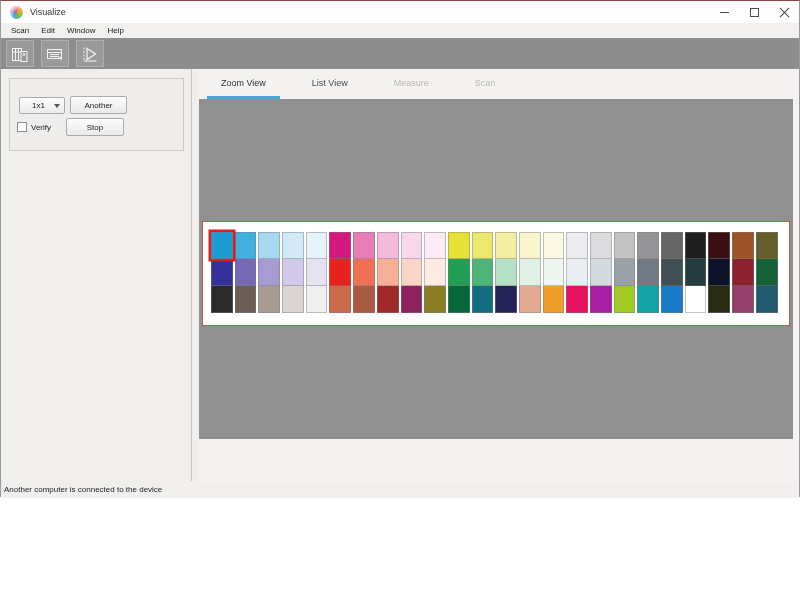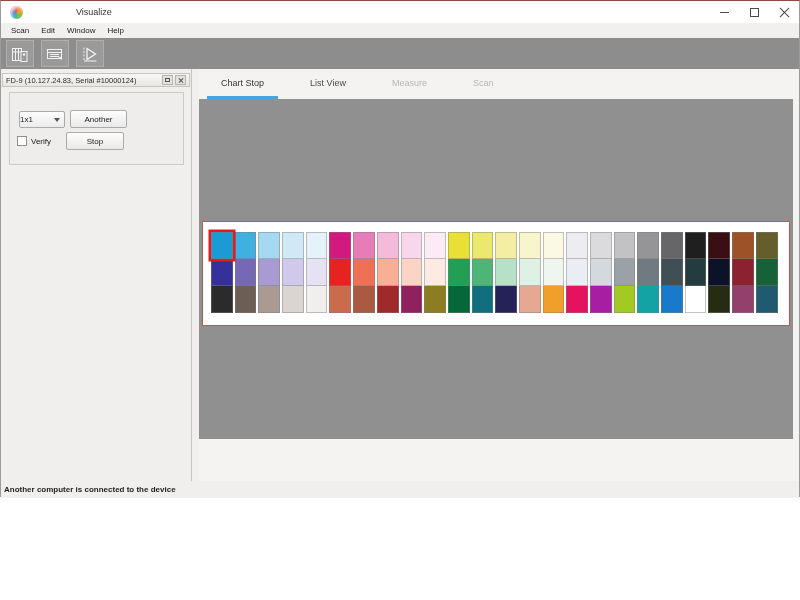--- a/index.html
+++ b/index.html
@@ -6,21 +6,21 @@
   html,body { width:800px; height:600px; background:#ffffff; overflow:hidden;
     font-family:"Liberation Sans", sans-serif; -webkit-font-smoothing:antialiased; }
   .window { position:absolute; left:0; top:0; width:800px; height:497px;
     background:#f0efed; border:1px solid #9b9b9b; border-top:1px solid #8b4a44; }
 
   
   .titlebar { height:22px; background:#ffffff; display:flex; align-items:center; position:relative; }
   .app-logo { width:13px; height:13px; border-radius:50%; margin:0 7px 0 9px;
     background:conic-gradient(#e85a5a,#f0a830,#7ac143,#29abe2,#8e6bb8,#e85a5a);
     box-shadow:inset 2px 2px 3px rgba(255,255,255,.75); }
-  .app-title { font-size:9px; color:#333;margin-left:46px; }
+  .app-title { font-size:9px; color:#333; }
   .win-controls { position:absolute; right:0; top:0; height:22px; display:flex; }
   .win-btn { width:30px; height:22px; display:flex; align-items:center; justify-content:center; cursor:default; }
   .glyph-min { width:9px; height:1px; background:#4a4a4a; display:block; }
   .glyph-max { width:9px; height:9px; border:1px solid #4a4a4a; display:block; }
   .glyph-close { position:relative; width:11px; height:11px; display:block; }
   .glyph-close::before,.glyph-close::after { content:""; position:absolute; left:-1px; top:5px;
     width:13px; height:1px; background:#4a4a4a; }
   .glyph-close::before { transform:rotate(45deg); }
   .glyph-close::after { transform:rotate(-45deg); }
 
@@ -46,21 +46,21 @@
   .glyph-float { width:5px; height:4px; border:1px solid #555; display:block; }
   .glyph-x { position:relative; width:6px; height:6px; display:block; }
   .glyph-x::before,.glyph-x::after { content:""; position:absolute; left:0; top:2.5px; width:6px; height:1px; background:#555; }
   .glyph-x::before { transform:rotate(45deg); } .glyph-x::after { transform:rotate(-45deg); }
 
   .groupbox { margin:5px 8px 0 8px; width:175px; height:73px; background:#eeedeb;
     border:1px solid #ccc9c6; padding:17px 0 0 9px; }
   .ctl-row { display:flex; align-items:center; margin-bottom:4px; }
   .dropdown { width:46px; height:17px; background:linear-gradient(#fdfdfd,#ebebeb);
     border:1px solid #acaaa8; border-radius:2px; display:flex; align-items:center;
-    font-size:8px; color:#222; padding-left:0; position:relative; }
+    font-size:8px; color:#222; padding-left:12px; position:relative; }
   .dd-arrow { position:absolute; right:4px; top:6px; width:0; height:0;
     border-left:3px solid transparent; border-right:3px solid transparent; border-top:4px solid #555; }
   .btn { height:18px; background:linear-gradient(#fdfdfd,#e9e9e9); border:1px solid #acaaa8;
     border-radius:2px; font-size:8px; color:#222; display:flex; align-items:center; justify-content:center; }
   .btn-measure { width:57px; margin-left:5px; }
   .btn-stop { width:58px; margin-left:9px; }
   .checkbox { width:10px; height:10px; background:#fff; border:1px solid #908e8c; margin-left:-2px; }
   .check-label { font-size:8px; color:#222; margin-left:4px; width:26px; }
 
   
@@ -81,21 +81,21 @@
   
   .chart { position:absolute; left:3px; top:122px; width:588px; height:105px;
     background:#ffffff; border:1px solid #b26050; padding:10px 8px 0 8px; }
   .patch-row { display:flex; gap:2px; }
   .patch { width:21.7px; height:27px; border:1px solid rgba(125,125,125,.45); }
   .patch-row + .patch-row .patch { border-top:none; }
   .patch.selected { box-shadow:0 0 0 2.5px #e7191b; position:relative; z-index:2; }
 
   
   .statusbar { height:17px; background:#f0efed; display:flex; align-items:center; padding-left:3px; }
-  .status-text { font-size:8px; color:#1e1e1e;font-weight:bold; }
+  .status-text { font-size:8px; color:#1e1e1e; }
 </style>
 </head>
 <body>
 
 <div class="window">
 
   <div class="titlebar">
     <span class="app-logo"></span>
     <span class="app-title">Visualize</span>
     <div class="win-controls">
@@ -143,48 +143,39 @@
         <line x1="4" y1="3.5" x2="4" y2="17" stroke="#f2f2f2" stroke-width="1" stroke-dasharray="2 1.5"></line>
         <path d="M7 4.5 L15.5 10 L7 15.5 Z" fill="none" stroke="#f2f2f2" stroke-width="1.3"></path>
         <line x1="4" y1="17" x2="16.5" y2="17" stroke="#f2f2f2" stroke-width="1"></line>
       </svg>
     </div>
   </div>
 
   <div class="workspace">
 
     <div class="left-panel">
-      <div class="panel-header">
-        <span class="panel-title">FD-9 (10.127.24.83, Serial #10000124)</span>
-        <span class="panel-hbtn">
-            <span class="glyph-float"></span>
-          </span>
-        <span class="panel-hbtn">
-            <span class="glyph-x"></span>
-          </span>
-      </div>
       <div class="groupbox">
         <div class="ctl-row">
           <div class="dropdown">
             <span>1x1</span>
             <span class="dd-arrow"></span>
           </div>
           <div class="btn btn-measure">Another</div>
         </div>
         <div class="ctl-row">
           <span class="checkbox"></span>
           <span class="check-label">Verify</span>
           <div class="btn btn-stop">Stop</div>
         </div>
       </div>
     </div>
 
     <div class="main">
       <div class="tabbar">
-          <div class="tab active">Chart Stop</div>
+          <div class="tab active">Zoom View</div>
           <div class="tab">List View</div>
           <div class="tab disabled">Measure</div>
           <div class="tab disabled">Scan</div>
         </div>
       <div class="canvas">
         <div class="chart">
           <div>
               <div class="patch-row">
                 <div class="patch selected" style="background: rgb(27, 155, 212);"></div>
                 <div class="patch" style="background: rgb(63, 176, 224);"></div>

